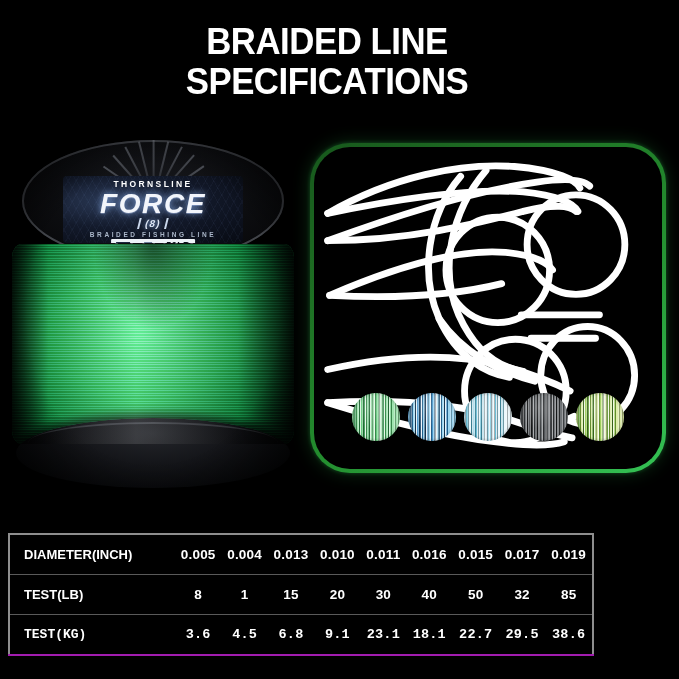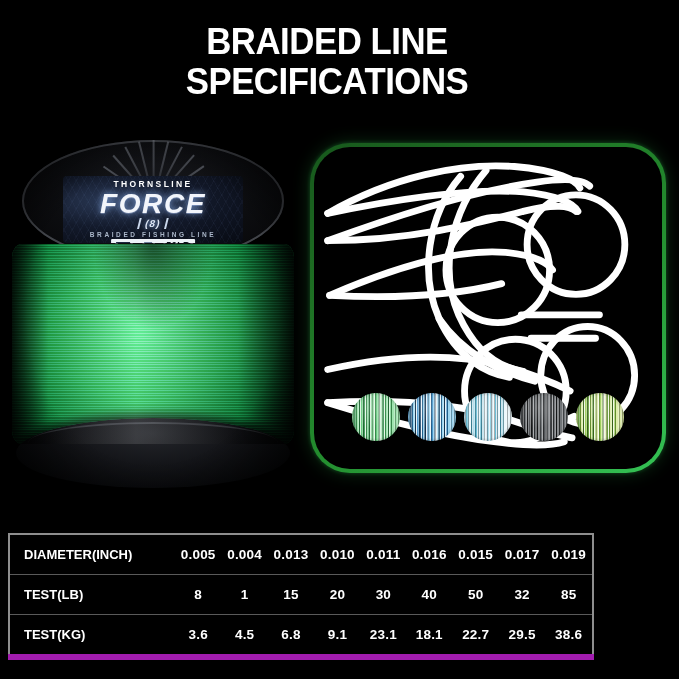--- a/index.html
+++ b/index.html
@@ -124,21 +124,21 @@
   #spec-table td{
     color:#fff;font-size:13.5px;font-weight:700;height:37px;
     border-top:1px solid #5a5a5a;border-bottom:1px solid #5a5a5a;
     text-align:center;letter-spacing:.2px;
     font-family:"Liberation Sans",sans-serif;
   }
   #spec-table td.rowlabel{
     text-align:left;padding-left:14px;width:150px;font-size:13px;letter-spacing:0;
   }
   #spec-table tr:first-child td{border-top:2px solid #8e8e8e;}
-  #spec-table tr:last-child td{border-bottom:6px solid #a21caf;}
+  #spec-table tr:last-child td{border-bottom:2px solid #a21caf;font-family:Liberation Mono, monospace;}
   #spec-table td:first-child{border-left:2px solid #8e8e8e;}
   #spec-table td:last-child{border-right:2px solid #8e8e8e;text-align:center;}
 </style>
 </head>
 <body>
 
 <div id="title">
   <div class="line">BRAIDED LINE</div>
   <div class="line">SPECIFICATIONS</div>
 </div>

